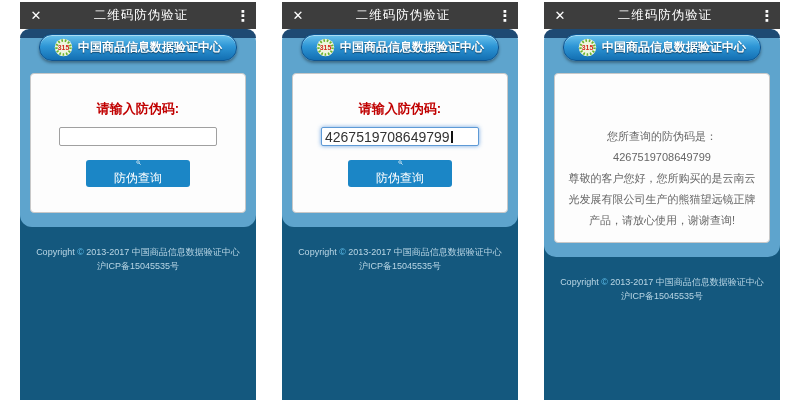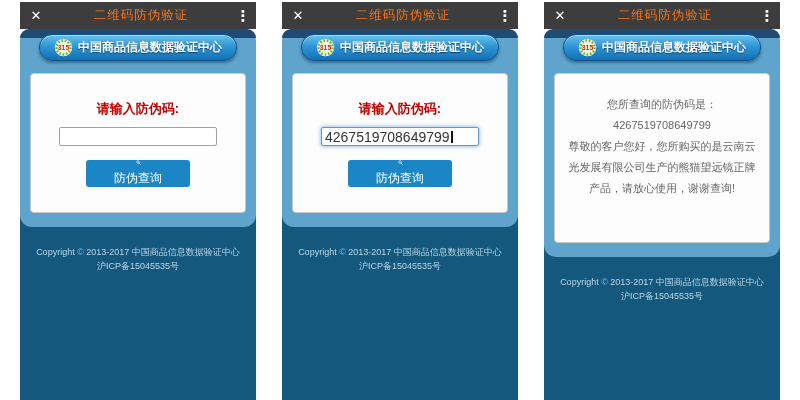--- a/index.html
+++ b/index.html
@@ -4,21 +4,21 @@
 <style>
   * { margin:0; padding:0; box-sizing:border-box; }
   html,body { width:800px; height:400px; background:#fff; overflow:hidden;
     font-family:"Liberation Sans","DejaVu Sans",sans-serif; }
   .phones { display:flex; gap:26px; padding:2px 20px 0 20px; height:400px; }
   .phone { flex:0 0 236px; height:398px; display:flex; flex-direction:column; }
 
   
   .appbar { height:27px; background:#3d3d3d; display:flex; align-items:center; flex:0 0 27px; }
   .appbar .close { width:32px; text-align:center; color:#fff; font-size:13px; font-weight:bold; cursor:default; }
-  .appbar .title { flex:1; text-align:center; color:#f97316; font-size:12.5px; letter-spacing:1px; }
+  .appbar .title { flex:1; text-align:center; color:#ffffff; font-size:12.5px; letter-spacing:1px; }
   .appbar .menu { width:26px; text-align:center; color:#fff; font-size:15px; font-weight:bold; }
 
   
   .page { flex:1; background:#fff; display:flex; flex-direction:column; overflow:hidden; }
 
   
   .frame { position:relative; z-index:2; background:#5ea4cd; border-radius:12px;
     padding:2px 10px 14px 10px; }
   .frame::before { content:""; position:absolute; top:0; left:0; right:0; height:9px;
     background:#1e4a73; border-radius:12px 12px 0 0; }
@@ -41,21 +41,21 @@
     display:flex; align-items:center; overflow:hidden; white-space:nowrap; }
   .textbox.focused { border:1px solid #5e9ad6; box-shadow:0 0 4px rgba(90,150,220,.85); }
   .caret { display:inline-block; width:2px; height:12px; background:#111; margin-left:1px; }
 
   .btn { background:#1b86c6; color:#fff; border:none; border-radius:3px; font-size:12px;
     display:flex; align-items:center; justify-content:center; gap:5px; cursor:pointer;
     font-family:"Liberation Sans","DejaVu Sans",sans-serif; }
   .btn.query { margin-top:14px; width:104px; height:27px;flex-direction:column; }
   .btn.back { margin-top:13px; width:66px; height:27px; }
 
-  .result-text { color:#666; font-size:11px; line-height:21px; text-align:center; padding:0 13px; }
+  .result-text { color:#666; font-size:11px; line-height:21px; text-align:center; padding:0 13px;margin-top:32px; }
   .result-line1 { display:block; }
 
   
   .band { position:relative; z-index:1; flex:1; background:#14587e; margin-top:-14px;
     padding-top:32px; text-align:center; }
   .copyright { color:#b9d6e5; font-size:9px; line-height:14px; }
   .copyright .csym { color:#5fc0ee; font-size:9px; }
 </style>
 </head>
 <body>

